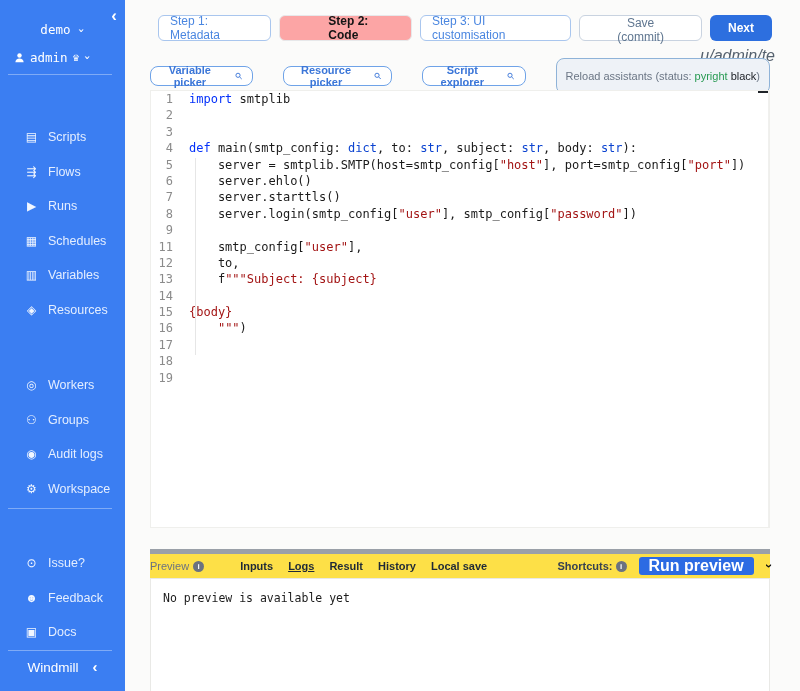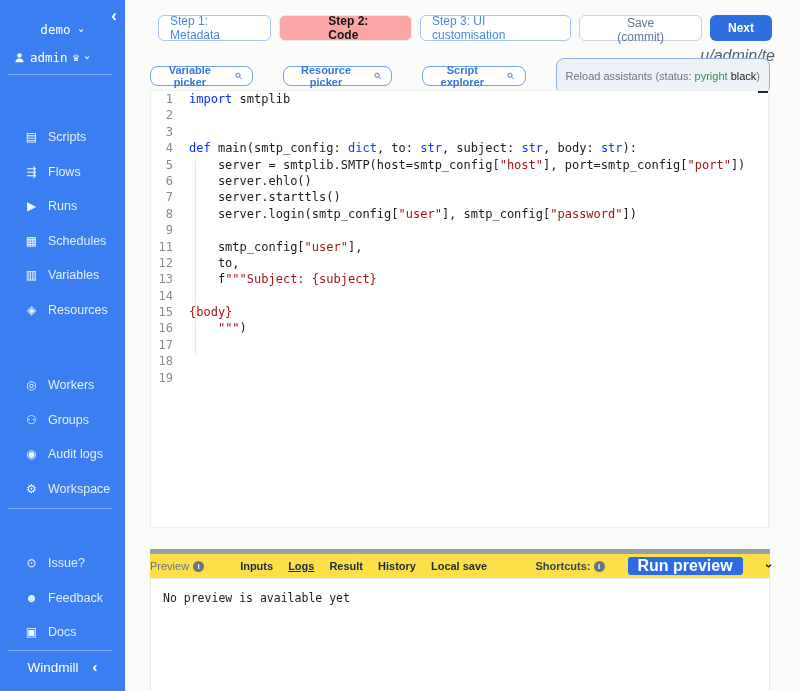--- a/index.html
+++ b/index.html
@@ -68,21 +68,21 @@
     background:#f0f0ee; }
 
   
   .drag-handle { width:620px; height:5px; background:#9aa0a8; margin-top:21px; cursor:row-resize; }
   .preview-header { width:620px; height:24px; display:flex; align-items:center;
     background:#fde047; font-size:11px; }
   .pv-label { color:#6b7280; display:flex; gap:4px; align-items:center; margin-right:36px; }
   .pv-tabs { display:flex; gap:15px; }
   .pv-tab { font-weight:bold; color:#1f2937; cursor:pointer; }
   .pv-tab.active { text-decoration:underline; }
-  .pv-right { margin-left:auto; display:flex; gap:23px; }
+  .pv-right { margin-left:auto; display:flex; gap:12px; }
   .shortcuts { color:#374151; font-weight:bold; display:flex; gap:3px; align-items:center; }
   .btn-run { height:18px; padding:0 10px; border:none; border-radius:3px; background:#2c6be3;
     color:#fff; font-size:16px; font-weight:bold; cursor:pointer; }
   .pv-chev { color:#111; font-size:13px; font-weight:bold; cursor:pointer; }
   .preview-body { width:620px; height:126px; background:#fff; border:1px solid #e9e9e6;
     font-family:"DejaVu Sans Mono", monospace; font-size:11.5px; color:#1b1b1b;
     padding:12px 0 0 12px; }
   .info-i { display:inline-block; width:11px; height:11px; border-radius:50%;
     background:#6b7280; color:#fff; font-size:8px; line-height:11px; text-align:center;
     font-style:normal; font-weight:bold; }

